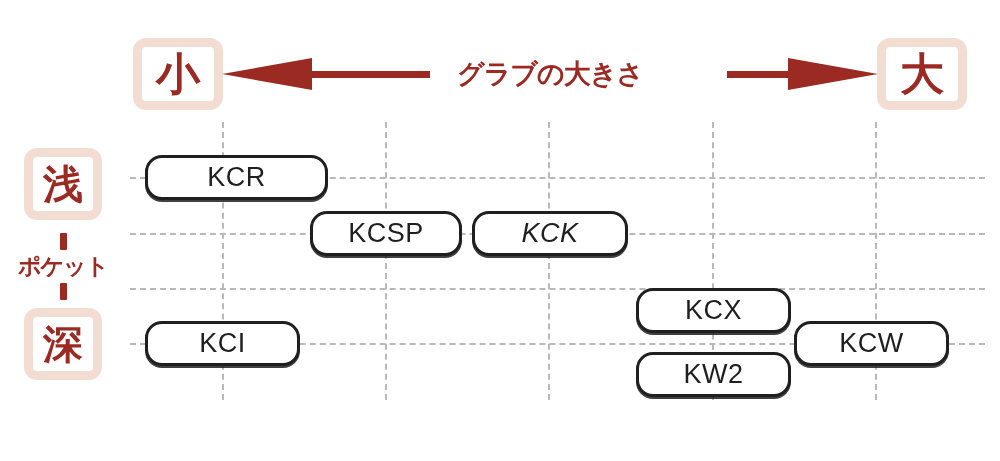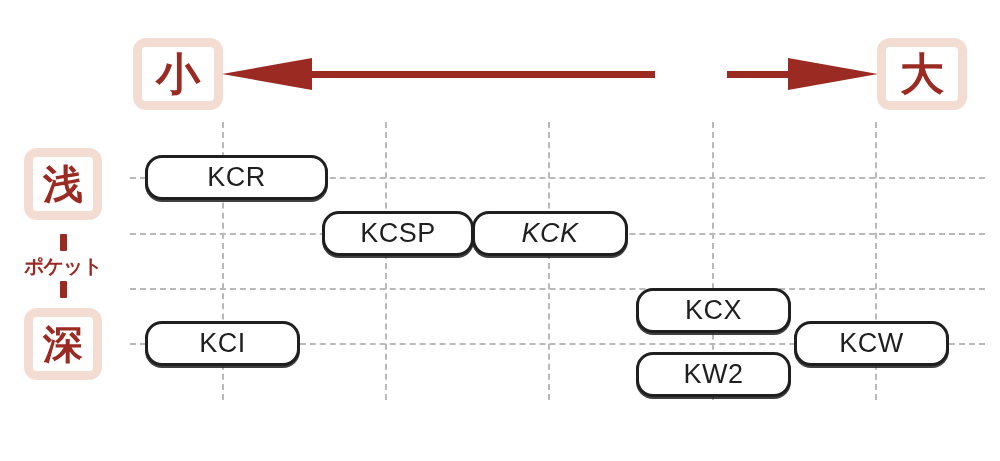--- a/index.html
+++ b/index.html
@@ -70,21 +70,21 @@
   .axis-dash {
     width: 7px;
     height: 17px;
     background: #9b2a22;
     border-radius: 1px;
   }
   #pocket-axis-label {
     color: #9b2a22;
     font-family: "DejaVu Sans", "Liberation Sans", sans-serif;
     font-weight: bold;
-    font-size: 20px;
+    font-size: 23px;
     line-height: 1;
     padding: 5px 0;
     white-space: nowrap;
     letter-spacing: -1px;
   }
 
   
   #size-arrow-wrap {
     position: absolute;
     left: 222px;
@@ -186,20 +186,21 @@
 
   <div id="box-small" class="accent-box">
     <span class="glyph">小</span>
   </div>
 
   <div id="size-arrow-wrap">
     <div id="head-left" class="arrow-head"></div>
     <div id="shaft-left" class="arrow-shaft"></div>
     <div id="shaft-right" class="arrow-shaft"></div>
     <div id="head-right" class="arrow-head"></div>
+    <div id="size-arrow-label">グラブの大きさ</div>
   </div>
 
   <div id="box-large" class="accent-box">
     <span class="glyph">大</span>
   </div>
 
   <div id="box-shallow" class="accent-box">
     <span class="glyph">浅</span>
   </div>
 
@@ -210,21 +211,21 @@
   </div>
 
   <div id="box-deep" class="accent-box">
     <span class="glyph">深</span>
   </div>
 
   <div class="model-box" style="left:145px; top:155px; width:183px;">
     <span>KCR</span>
   </div>
 
-  <div class="model-box" style="left:322px; top:211px; width:152px;">
+  <div class="model-box" style="left:310px; top:211px; width:152px;">
     <span>KCSP</span>
   </div>
 
   <div class="model-box" style="left:472px; top:211px; width:156px;font-style:italic;">
     <span>KCK</span>
   </div>
 
   <div class="model-box" style="left:145px; top:321px; width:155px;">
     <span>KCI</span>
   </div>

